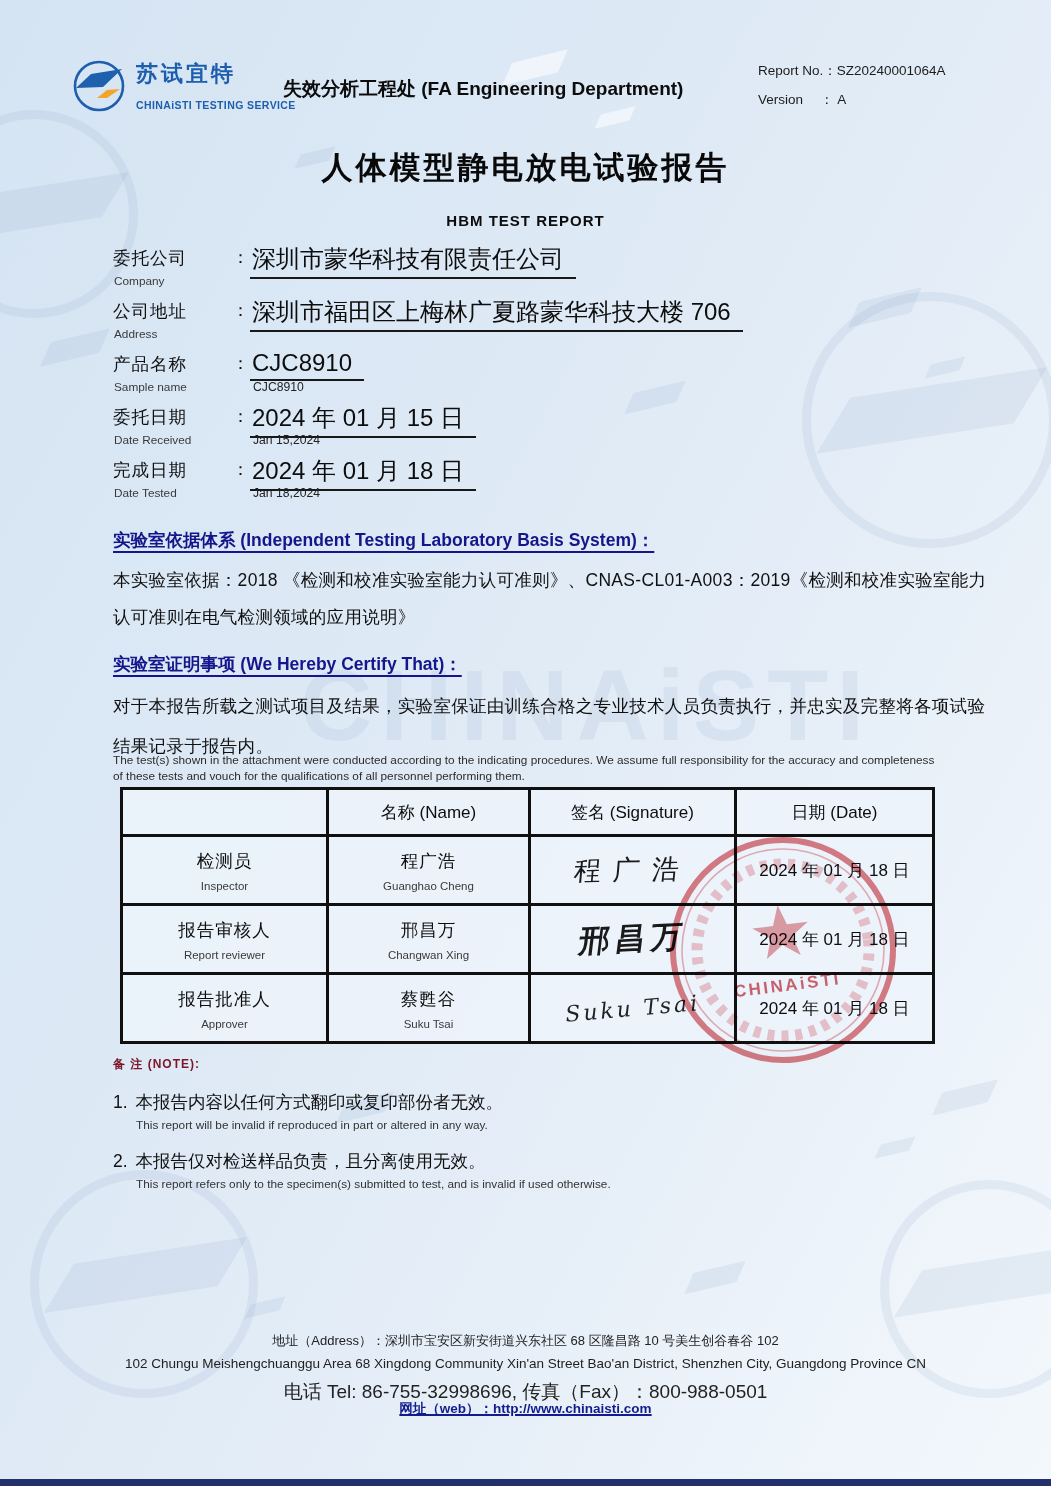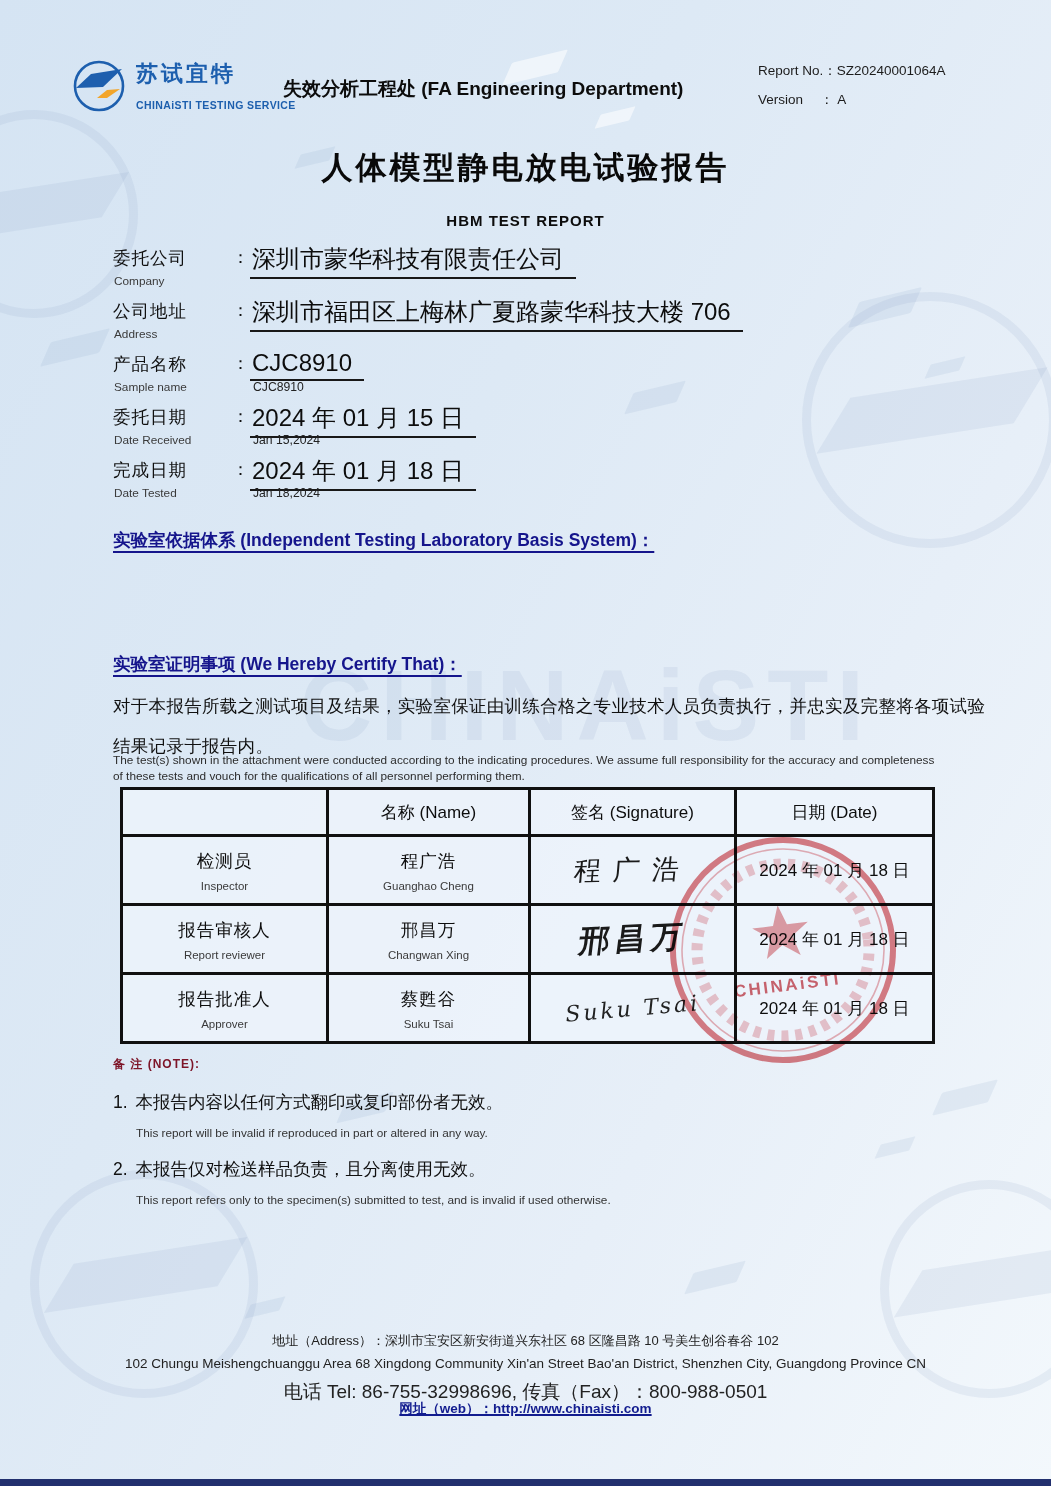--- a/index.html
+++ b/index.html
@@ -62,21 +62,21 @@
     letter-spacing:3px; transform:rotate(-5deg); color:#222; }
   
   .stamp { position:absolute; left:666px; top:833px; width:234px; height:234px;
     transform:rotate(-7deg); mix-blend-mode:multiply; opacity:.88; }
   
   .note { position:absolute; left:113px; top:1056px; width:890px; }
   .note-head { font-size:12px; font-weight:bold; color:#7d1528; letter-spacing:1px; }
   .note-item { margin-top:17px; }
   .note-num { font-size:17.5px; margin-right:8px; }
   .note-cn { font-size:17.5px; color:#0f0f0f; }
-  .note-en { margin-left:23px; margin-top:12px; font-size:11.8px; color:#333; }
+  .note-en { margin-left:23px; margin-top:4px; font-size:11.8px; color:#333; }
   
   .footer-line { position:absolute; left:0; width:100%; text-align:center; color:#222; }
   .fl1 { top:1332px; font-size:13px; }
   .fl2 { top:1356px; font-size:13.5px; }
   .fl3 { top:1379px; font-size:19px; }
   .fl4 { top:1400px; font-size:13.5px; font-weight:bold; color:#121c8f;
     text-decoration:underline; text-decoration-thickness:2px; }
   .bottom-bar { position:absolute; left:0; bottom:0; width:100%; height:7px; background:#22306e; }
 </style>
 </head>
@@ -160,20 +160,21 @@
     <div class="field">
       <span class="f-label">完成日期</span>
       <span class="f-colon">：</span>
       <span class="f-value">2024 年 01 月 18 日</span>
       <span class="f-sublabel">Date Tested</span>
       <span class="f-subvalue">Jan 18,2024</span>
     </div>
   </div>
 
   <div class="sec-head" style="left:113px; top:528px;">实验室依据体系 (Independent Testing Laboratory Basis System)：</div>
+  <div class="sec-body" style="left:113px; top:562px; width:884px;">本实验室依据：2018 《检测和校准实验室能力认可准则》、CNAS-CL01-A003：2019《检测和校准实验室能力认可准则在电气检测领域的应用说明》</div>
 
   <div class="sec-head" style="left:113px; top:652px;">实验室证明事项 (We Hereby Certify That)：</div>
   <div class="sec-body" style="left:113px; top:686px; width:884px; line-height:40px;">对于本报告所载之测试项目及结果，实验室保证由训练合格之专业技术人员负责执行，并忠实及完整将各项试验结果记录于报告内。</div>
   <div class="sec-body-en" style="left:113px; top:753px; width:830px;">The test(s) shown in the attachment were conducted according to the indicating procedures. We assume full responsibility for the accuracy and completeness of these tests and vouch for the qualifications of all personnel performing them.</div>
 
   <table class="signoff">
     <colgroup>
         <col style="width:206px">
         <col style="width:202px">
         <col style="width:206px">

